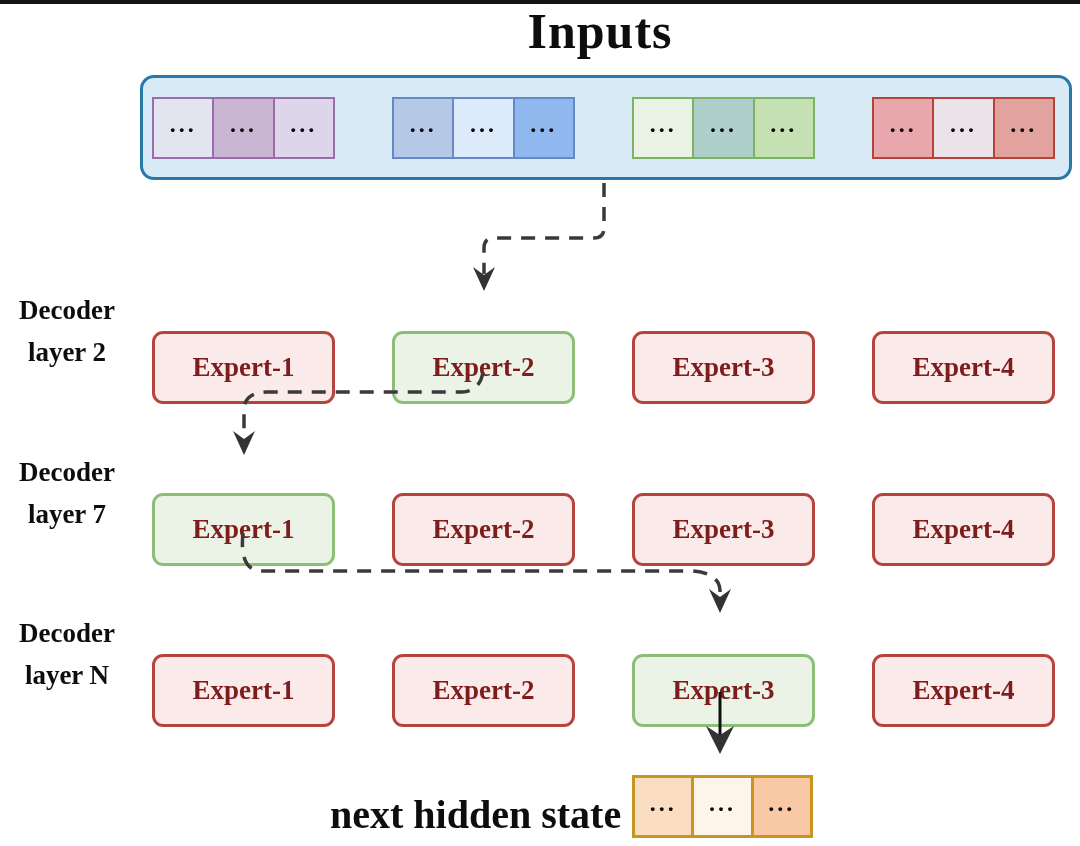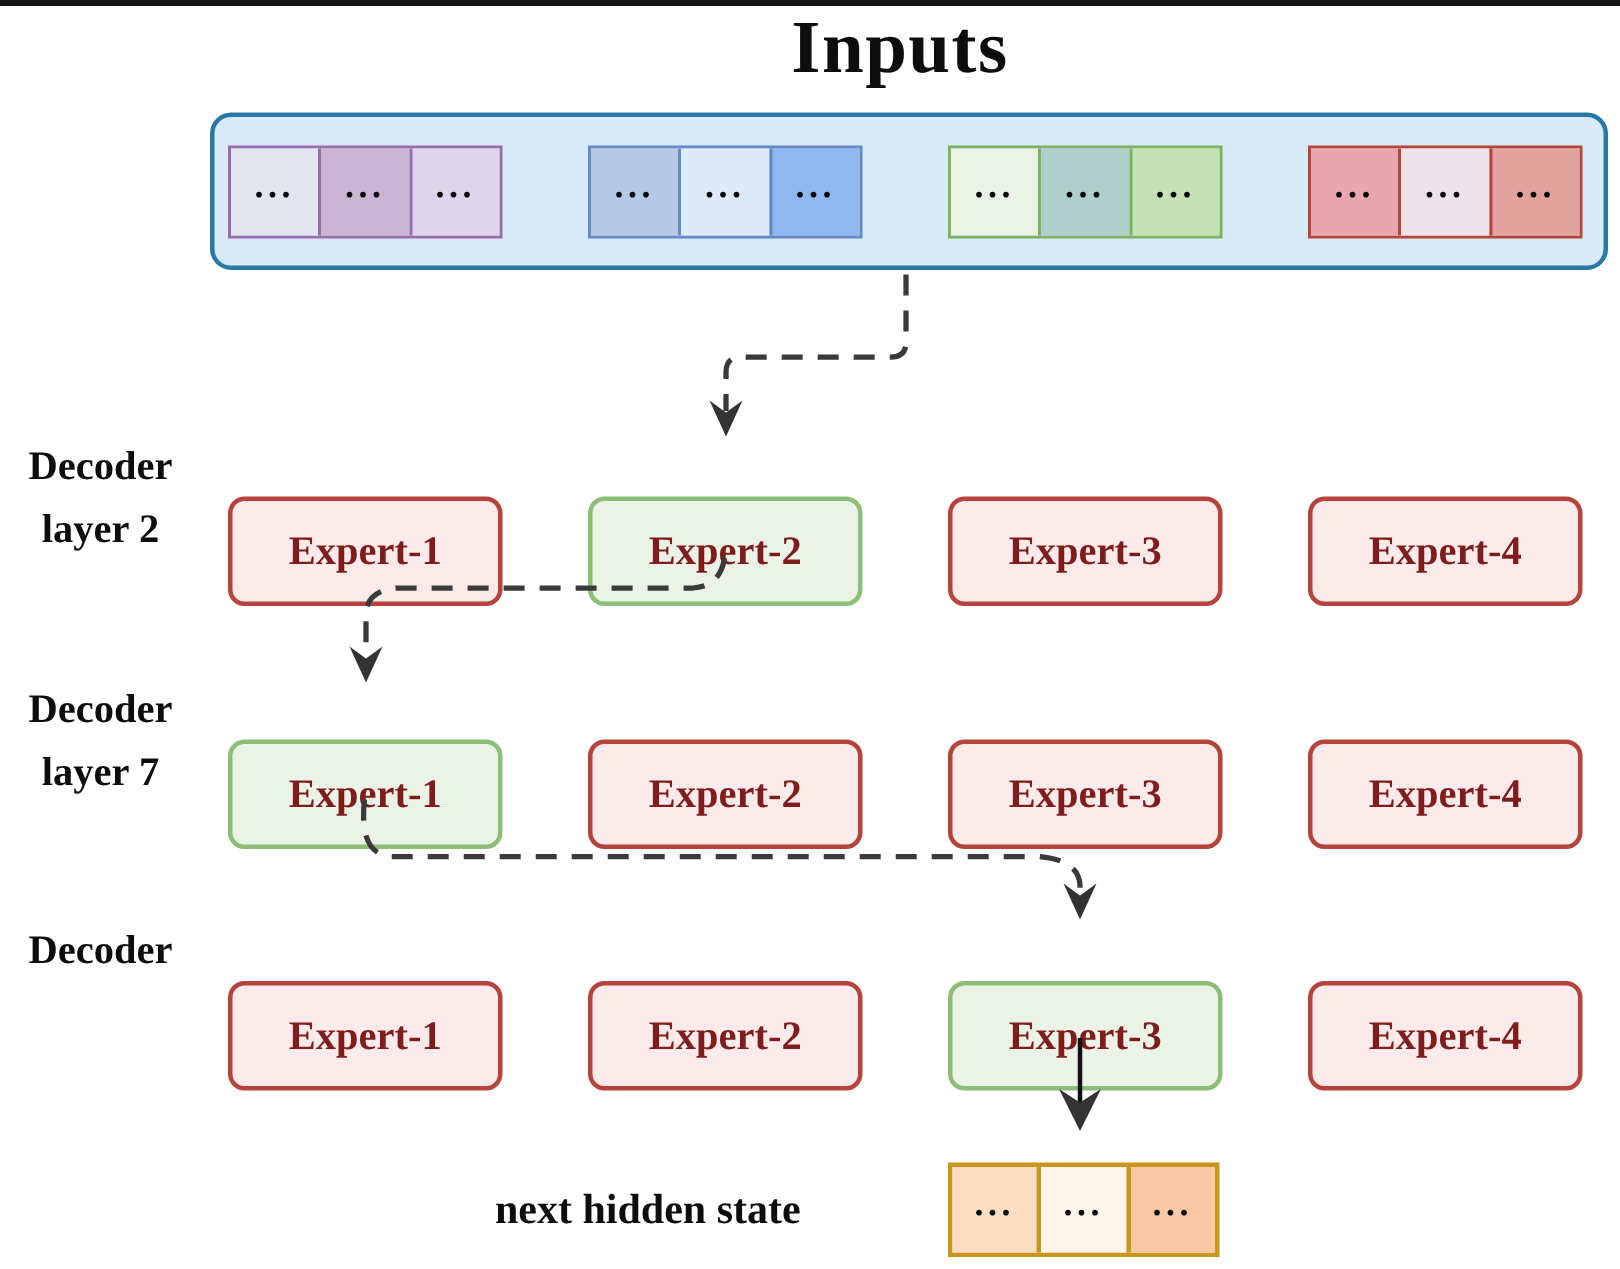--- a/index.html
+++ b/index.html
@@ -30,21 +30,21 @@
     position:absolute;left:2px;top:-6px;width:130px;text-align:center;
     font-size:27px;font-weight:600;line-height:42px;color:#0d0d0d;
   }
   .expert-box{
     position:absolute;top:0;width:177px;height:67px;border-width:3px;border-style:solid;
     border-radius:11px;display:flex;align-items:center;justify-content:center;
     font-size:27px;font-weight:600;color:#7f1d1d;box-sizing:content-box;margin-top:36px;
   }
   #output-label{
     position:absolute;left:330px;top:791px;width:288px;text-align:left;
-    font-size:28px;font-weight:600;color:#0d0d0d;white-space:nowrap;
+    font-size:40px;font-weight:600;color:#0d0d0d;white-space:nowrap;
   }
   #output-box{
     position:absolute;left:632px;top:775px;width:175px;height:57px;
     border:3px solid #c8961e;display:flex;
   }
   .output-cell{flex:1 1 0;display:flex;align-items:center;justify-content:center;}
   #arrow-layer{position:absolute;left:0;top:0;width:1080px;height:846px;pointer-events:none;}
   .dashed-route{stroke:#3a3a3a;stroke-width:3.5;fill:none;stroke-dasharray:14 10;}
   .solid-route{stroke:#111;stroke-width:3;fill:none;}
   .arrow-head{fill:#333;stroke:none;}
@@ -121,20 +121,21 @@
           <div>layer 7</div>
         </div>
         <div class="expert-box" style="left: 152px; background: rgb(235, 243, 231); border-color: rgb(140, 190, 119);">Expert-1</div>
         <div class="expert-box" style="left: 392px; background: rgb(251, 234, 234); border-color: rgb(181, 68, 60);">Expert-2</div>
         <div class="expert-box" style="left: 632px; background: rgb(251, 234, 234); border-color: rgb(181, 68, 60);">Expert-3</div>
         <div class="expert-box" style="left: 872px; background: rgb(251, 234, 234); border-color: rgb(181, 68, 60);">Expert-4</div>
       </div>
       <div class="layer-row" style="top: 618px;">
         <div class="layer-label">
           <div>Decoder</div>
+          <div>layer N</div>
         </div>
         <div class="expert-box" style="left: 152px; background: rgb(251, 234, 234); border-color: rgb(181, 68, 60);">Expert-1</div>
         <div class="expert-box" style="left: 392px; background: rgb(251, 234, 234); border-color: rgb(181, 68, 60);">Expert-2</div>
         <div class="expert-box" style="left: 632px; background: rgb(235, 243, 231); border-color: rgb(140, 190, 119);">Expert-3</div>
         <div class="expert-box" style="left: 872px; background: rgb(251, 234, 234); border-color: rgb(181, 68, 60);">Expert-4</div>
       </div>
     </div>
 
   <svg id="arrow-layer" viewBox="0 0 1080 846" xmlns="http://www.w3.org/2000/svg">
     <path class="dashed-route" d="M 604 183 L 604 228 Q 604 238 594 238 L 494 238 Q 484 238 484 248 L 484 274"></path>

